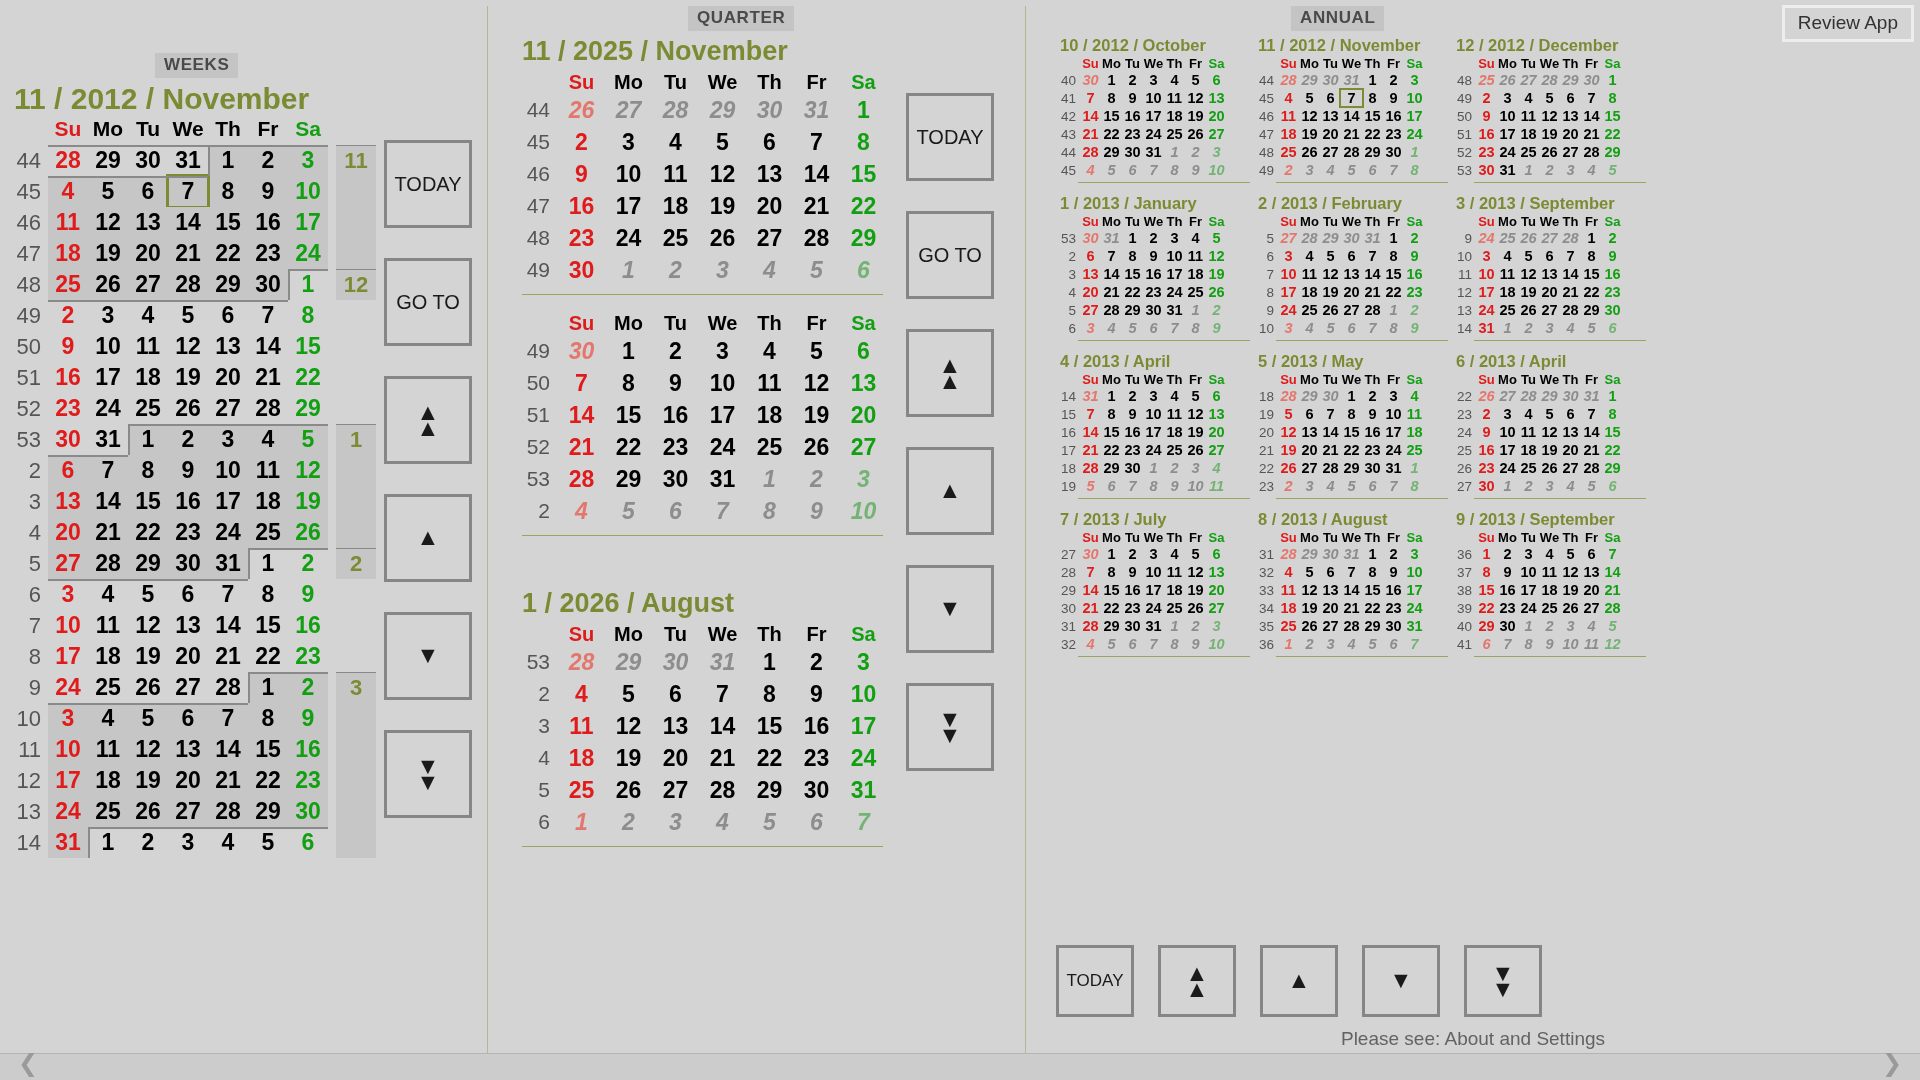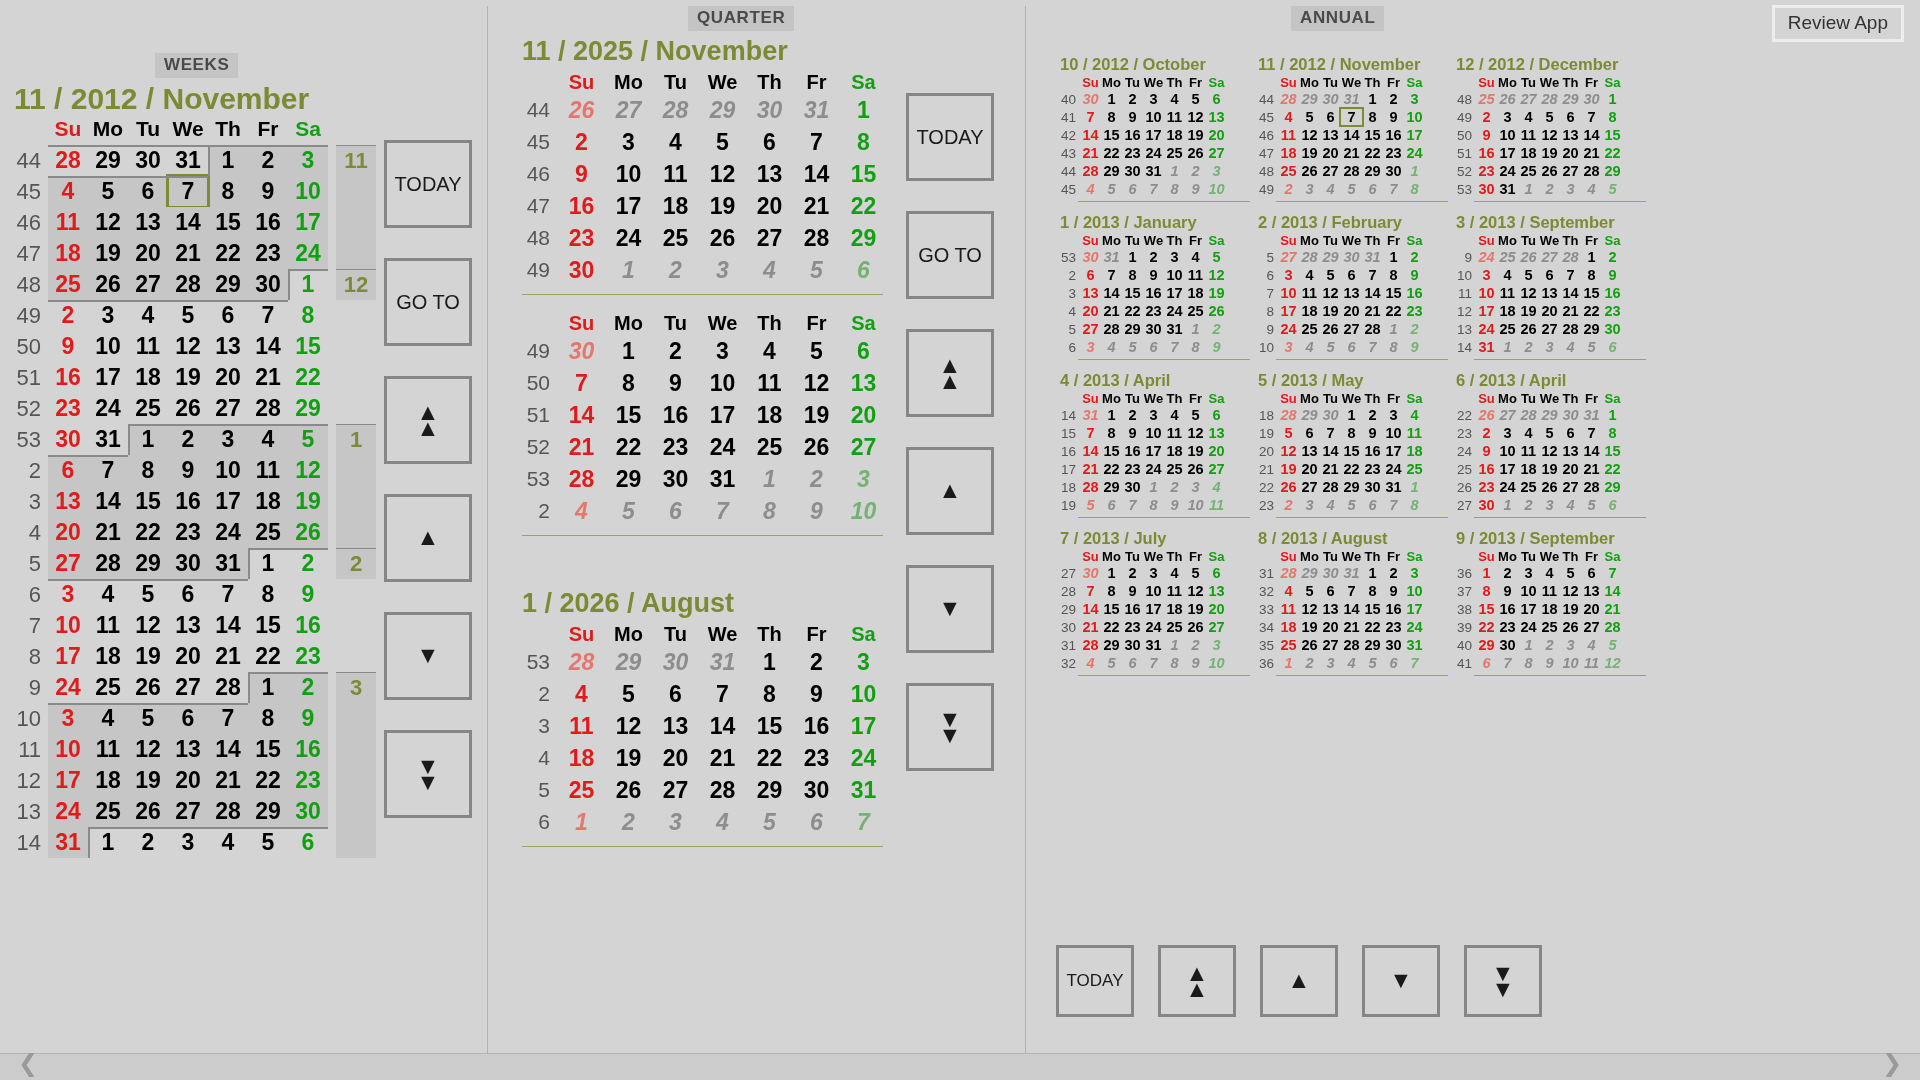--- a/index.html
+++ b/index.html
@@ -84,24 +84,24 @@
   .qrow .d{width:47px;text-align:center;font-size:23px;font-weight:bold;}
   .qrule{height:1px;background:#9ba45f;margin:8px 4px 0 6px;}
 
   .quarter-btns{left:906px;top:93px;}
   .quarter-btns .btn{width:88px;height:88px;margin-bottom:30px;}
 
   
   .annual-panel{position:relative;flex:1;height:768px;}
   .annual-tab{left:265px;}
   .review-btn{
-    position:absolute;right:16px;top:5px;background:#d4d4d4;border:3px solid #ededed;
+    position:absolute;right:6px;top:5px;background:#d4d4d4;border:3px solid #ededed;
     padding:4px 13px 5px 13px;font-size:19px;color:#333;
   }
-  .year-grid{position:absolute;left:30px;top:55px;width:595px;}
+  .year-grid{position:absolute;left:30px;top:36px;width:595px;}
   .yrow{display:flex;}
   .ymon{width:198px;margin-bottom:11px;}
   .ytitle{font-size:16.5px;font-weight:bold;color:#7b8b33;margin-left:4px;}
   .ydow{display:flex;margin-left:24px;margin-top:1px;}
   .ydow span{width:21px;text-align:center;font-size:13px;font-weight:bold;}
   .yline{display:flex;height:18px;align-items:center;}
   .yline .wn{width:24px;text-align:right;padding-right:4px;font-size:13.5px;box-sizing:border-box;}
   .yline .d{width:21px;text-align:center;font-size:14.5px;font-weight:bold;}
   .yrule{height:1px;background:#9ba45f;margin:3px 4px 0 22px;}
 
@@ -1650,19 +1650,20 @@
       <div class="btn">
           <span class="gl">▼</span>
         </div>
       <div class="btn">
           <span class="gl2">
             <span>▼</span>
             <span>▼</span>
           </span>
         </div>
     </div>
+    <div class="annual-foot">Please see: About and Settings</div>
   </div>
 
   <div class="bottombar">
     <span class="chev-left">❮</span>
     <span class="chev-right">❯</span>
   </div>
 </div>
 
 </body></html>

